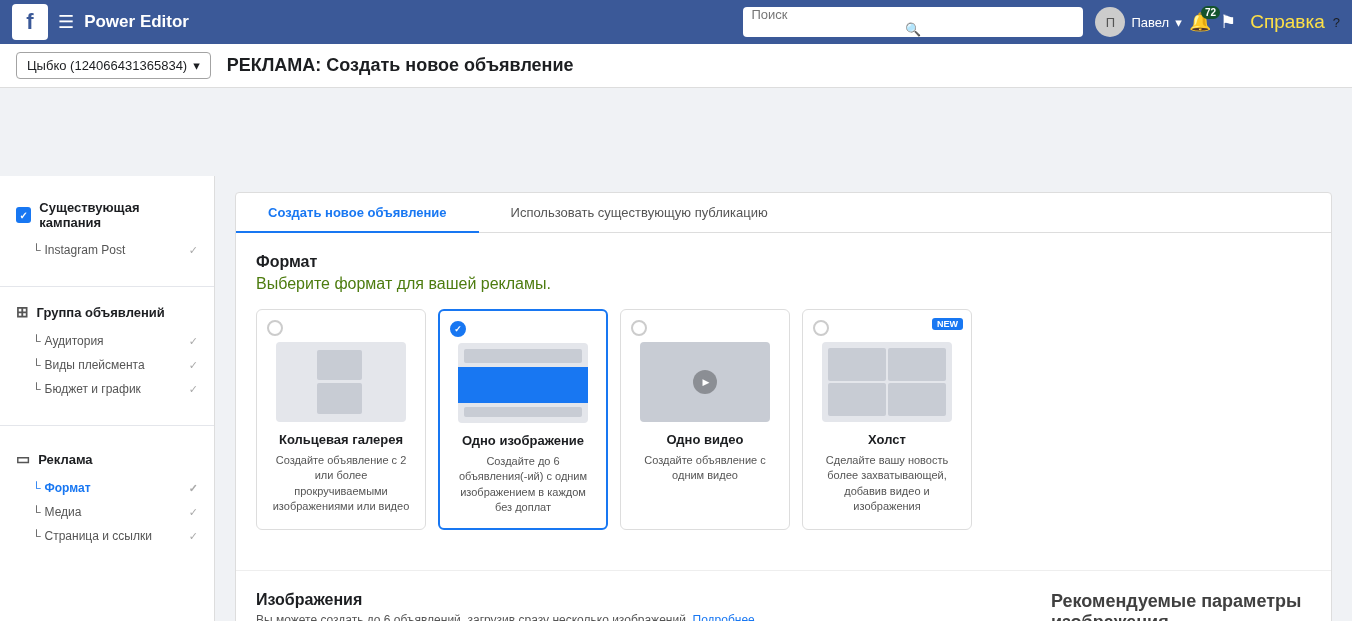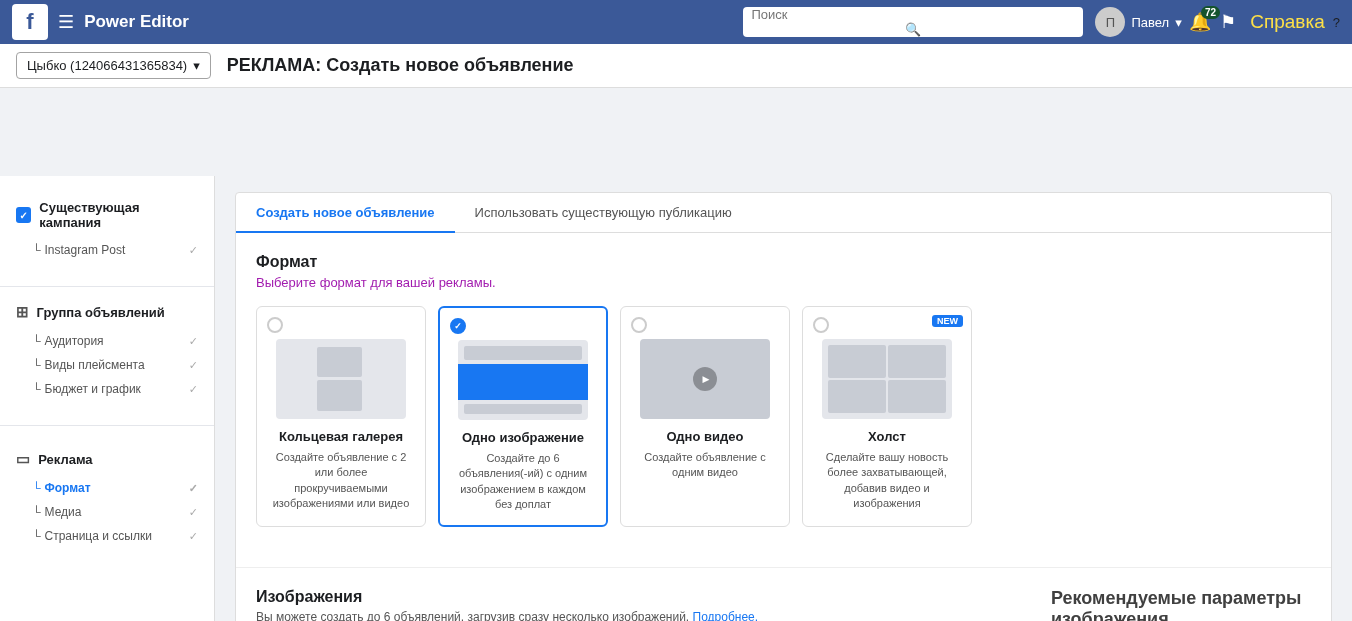--- a/index.html
+++ b/index.html
@@ -92,32 +92,32 @@
     .sidebar-item-link.active { color: #1877f2; font-weight: 600; }
     .sidebar-item-link .check { color: #aaa; font-size: 11px; margin-left: auto; }
 
     
     .main { flex: 1; padding: 16px 20px; overflow-y: auto; background: #f0f2f5; }
     .card { background: #fff; border-radius: 4px; border: 1px solid #ddd; padding: 0; }
 
     
     .tabs { display: flex; border-bottom: 1px solid #ddd; }
     .tab {
-      padding: 12px 20px; font-size: 13px; color: #555; cursor: pointer; position: relative;
+      padding: 12px 32px; font-size: 13px; color: #555; cursor: pointer; position: relative;
     }
     .tab.active { color: #1877f2; font-weight: 600; }
     .tab.active::after {
       content: ''; position: absolute; bottom: -1px; left: 0; right: 0; height: 2px; background: #1877f2;
     }
 
     .card-body { padding: 20px; }
 
     
     .section-title { font-size: 16px; font-weight: 700; margin-bottom: 4px; }
-    .section-desc { font-size: 13px; color: #a21caf; margin-bottom: 16px; }
+    .section-desc { font-size: 16px; color: #4d7c0f; margin-bottom: 16px; }
 
     .format-grid {
       display: flex; gap: 12px; flex-wrap: wrap;
     }
     .format-card {
       border: 1px solid #ddd; border-radius: 6px; width: 170px;
       padding: 12px; cursor: pointer; position: relative;
       display: flex; flex-direction: column; align-items: center;
       background: #fff;
     }

